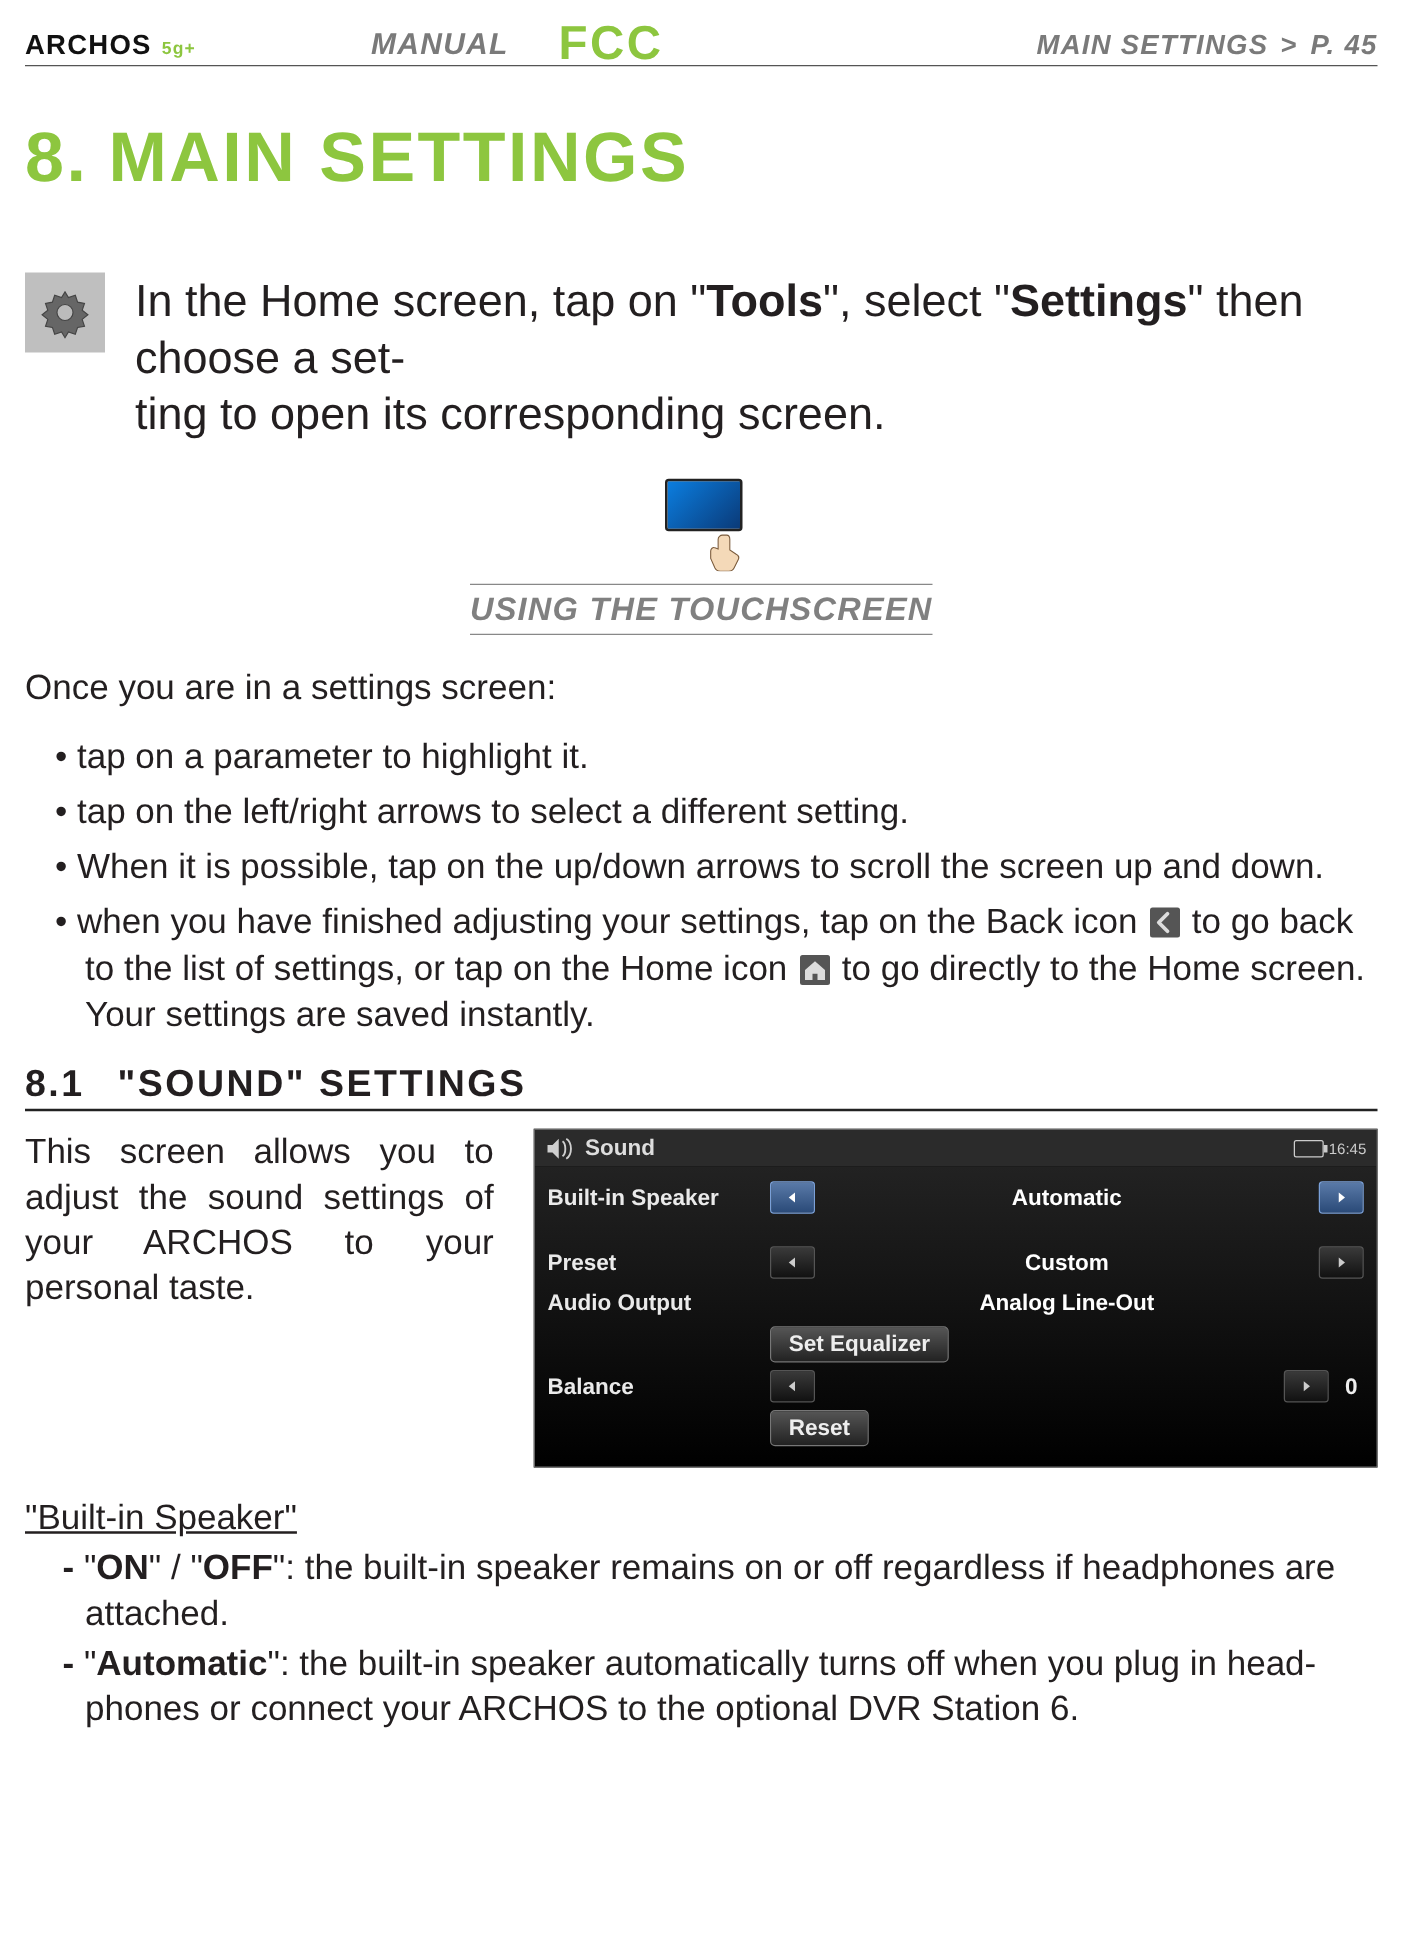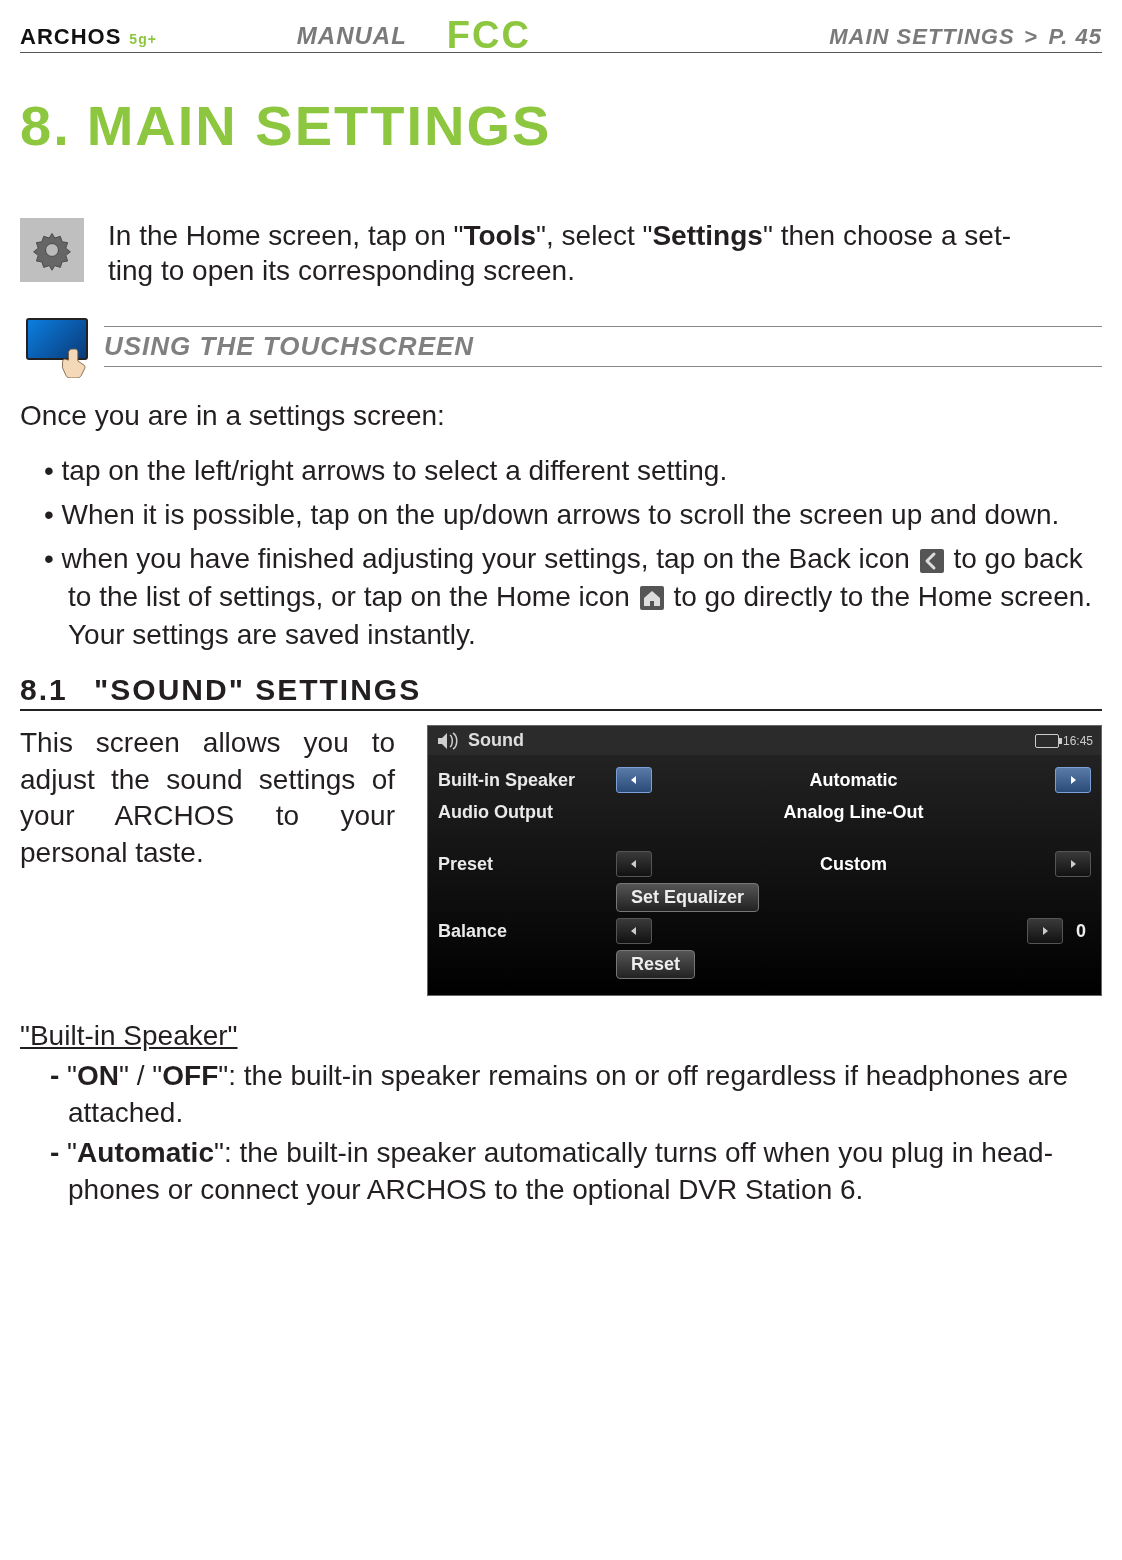--- a/index.html
+++ b/index.html
@@ -102,31 +102,32 @@
   .gear-box {
     width: 64px; height: 64px;
     background: #bfbfbf;
     display: flex;
     align-items: center;
     justify-content: center;
     flex: 0 0 64px;
   }
   .gear-box svg { width: 44px; height: 44px; }
   .intro-text {
-    font-size: 28px;
+    font-size: 36px;
     line-height: 1.25;
     flex: 1;
   }
   .intro-text .bold { font-weight: 700; }
   
   .touch-row {
     display: flex;
     align-items: center;
     gap: 14px;
     margin: 30px 0 24px 0;
+    flex-direction: column;
   }
   .touch-icon {
     width: 70px;
     height: 56px;
     position: relative;
     flex: 0 0 70px;
   }
   .touch-icon .screen {
     position: absolute;
     left: 6px; top: 0;
@@ -368,20 +369,21 @@
       </svg>
     </div>
     <div class="touch-title-wrap">
       <span class="touch-title">USING THE TOUCHSCREEN</span>
     </div>
   </div>
 
   <p class="body-text">Once you are in a settings screen:</p>
 
   <ul class="bullets">
+    <li>tap on a parameter to highlight it.</li>
     <li>tap on the left/right arrows to select a different setting.</li>
     <li>When it is possible, tap on the up/down arrows to scroll the screen up and down.</li>
     <li>
       <span>when you have finished adjusting your settings, tap on the Back icon </span><span class="inline-iconbox"><svg viewBox="0 0 24 24">
             <path d="M14 5l-7 7 7 7" fill="none" stroke="#ddd" stroke-width="3" stroke-linecap="round" stroke-linejoin="round"></path>
           </svg></span><span> to go back to the list of settings, or tap on the Home icon </span><span class="inline-iconbox"><svg viewBox="0 0 24 24">
             <path d="M4 12l8-7 8 7v8h-6v-5h-4v5H4z" fill="#ddd"></path>
           </svg></span><span> to go directly to the Home screen. Your settings are saved instantly.</span>
     </li>
   </ul>
@@ -416,44 +418,44 @@
                 </svg>
               </span>
             <span class="val">Automatic</span>
             <span class="tri-btn sel">
                 <svg viewBox="0 0 10 10">
                   <path d="M3 1l5 4-5 4z" fill="#fff"></path>
                 </svg>
               </span>
           </div>
         </div>
+        <div class="drow" style="margin-top:26px">
+          <span class="lbl">Preset</span>
+          <div class="valbox">
+            <span class="tri-btn">
+                <svg viewBox="0 0 10 10">
+                  <path d="M7 1L2 5l5 4z" fill="#ccc"></path>
+                </svg>
+              </span>
+            <span class="val">Custom</span>
+            <span class="tri-btn">
+                <svg viewBox="0 0 10 10">
+                  <path d="M3 1l5 4-5 4z" fill="#ccc"></path>
+                </svg>
+              </span>
+          </div>
+        </div>
         <div class="drow">
           <span class="lbl">Audio Output</span>
           <div class="valbox">
             <span class="tri-btn" style="visibility:hidden"></span>
             <span class="val">Analog Line-Out</span>
             <span class="tri-btn" style="visibility:hidden"></span>
           </div>
         </div>
-        <div class="drow" style="margin-top:26px">
-          <span class="lbl">Preset</span>
-          <div class="valbox">
-            <span class="tri-btn">
-                <svg viewBox="0 0 10 10">
-                  <path d="M7 1L2 5l5 4z" fill="#ccc"></path>
-                </svg>
-              </span>
-            <span class="val">Custom</span>
-            <span class="tri-btn">
-                <svg viewBox="0 0 10 10">
-                  <path d="M3 1l5 4-5 4z" fill="#ccc"></path>
-                </svg>
-              </span>
-          </div>
-        </div>
         <div class="drow center">
           <span style="flex:0 0 170px"></span>
           <span class="pill-btn">Set Equalizer</span>
         </div>
         <div class="drow">
           <span class="lbl">Balance</span>
           <div class="valbox">
             <span class="tri-btn">
                 <svg viewBox="0 0 10 10">
                   <path d="M7 1L2 5l5 4z" fill="#ccc"></path>

